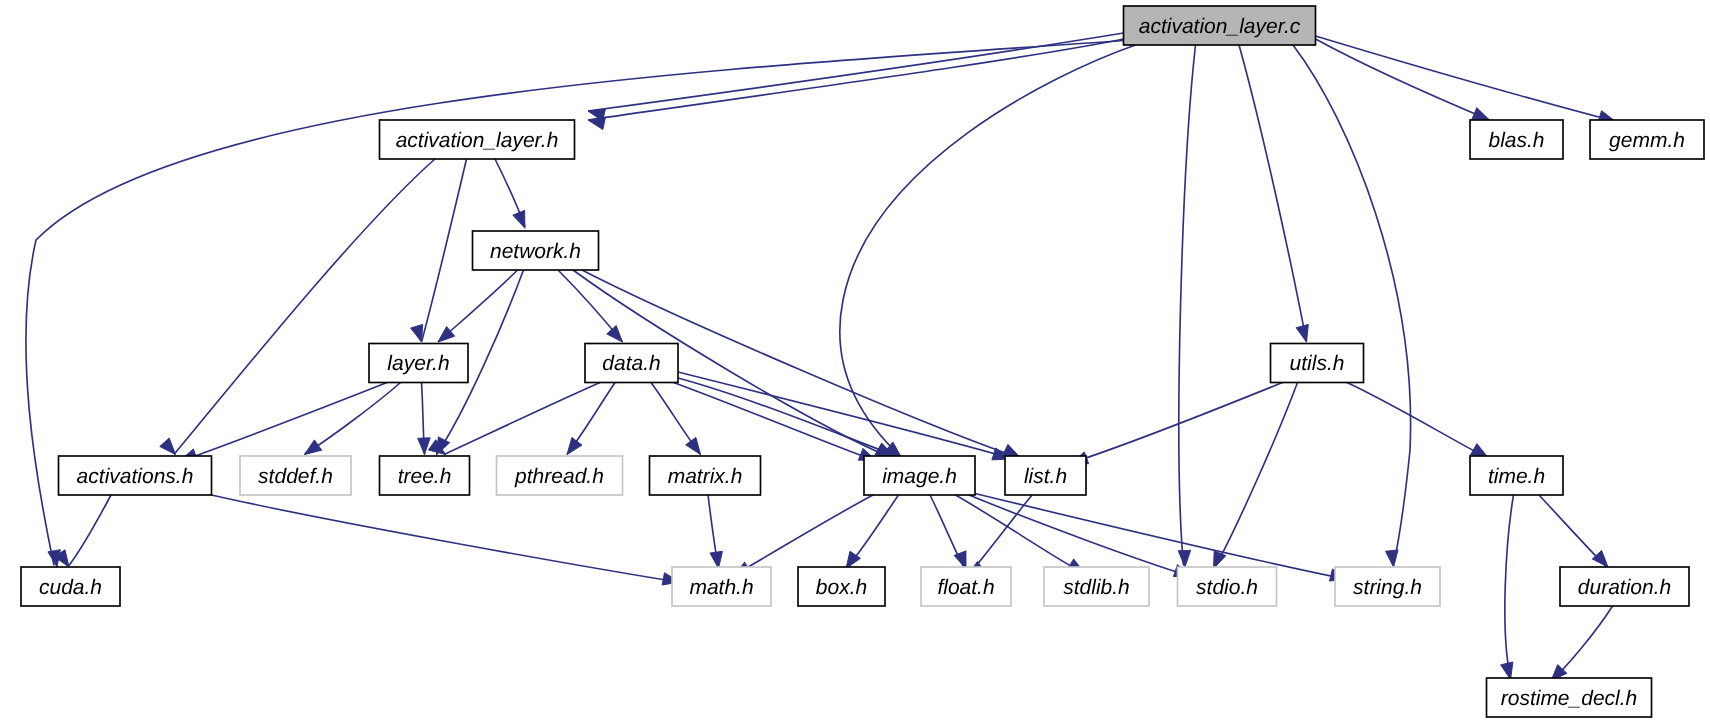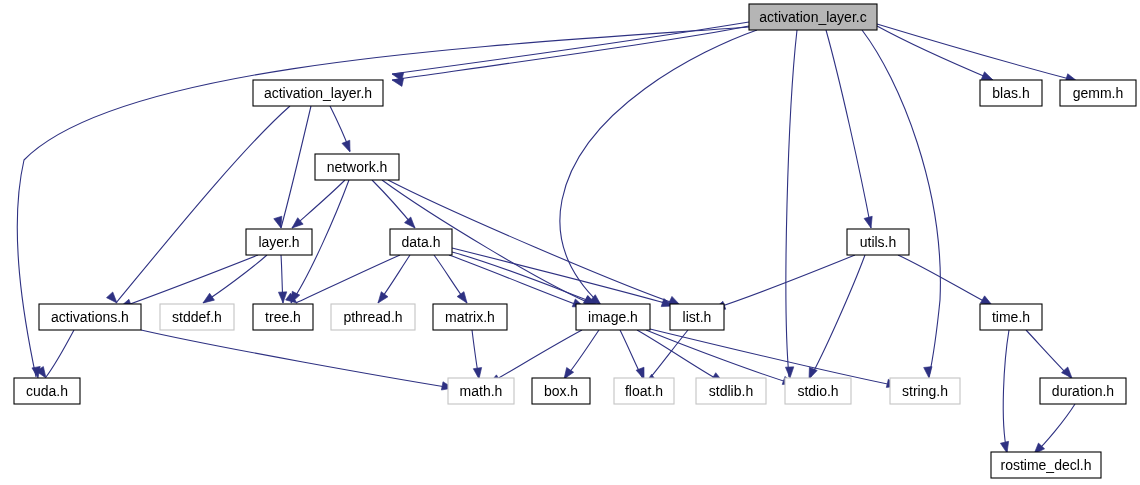--- a/index.html
+++ b/index.html
@@ -10,20 +10,21 @@
   body {
     width: 1140px;
     height: 485px;
     font-family: "Liberation Sans", sans-serif;
     overflow: hidden;
   }
   #graph-root {
     position: relative;
     width: 1140px;
     height: 485px;
+    font-style: italic;
   }
   svg.graph-canvas {
     display: block;
     width: 1140px;
     height: 485px;
   }
   .edge-path {
     fill: none;
     stroke: #2e3182;
     stroke-width: 1.1px;

